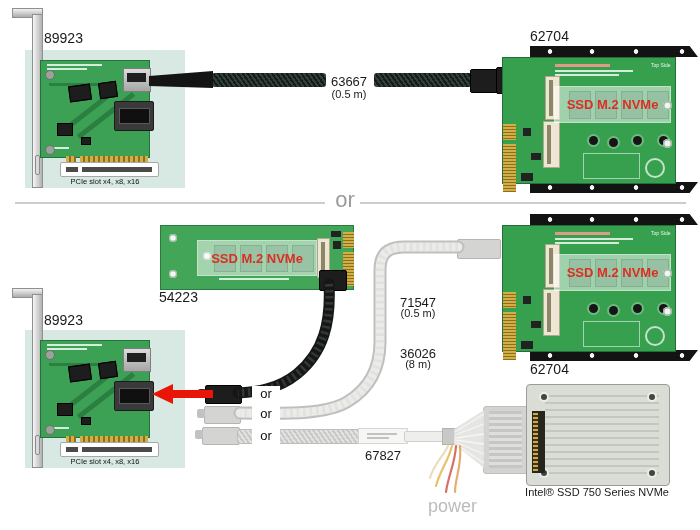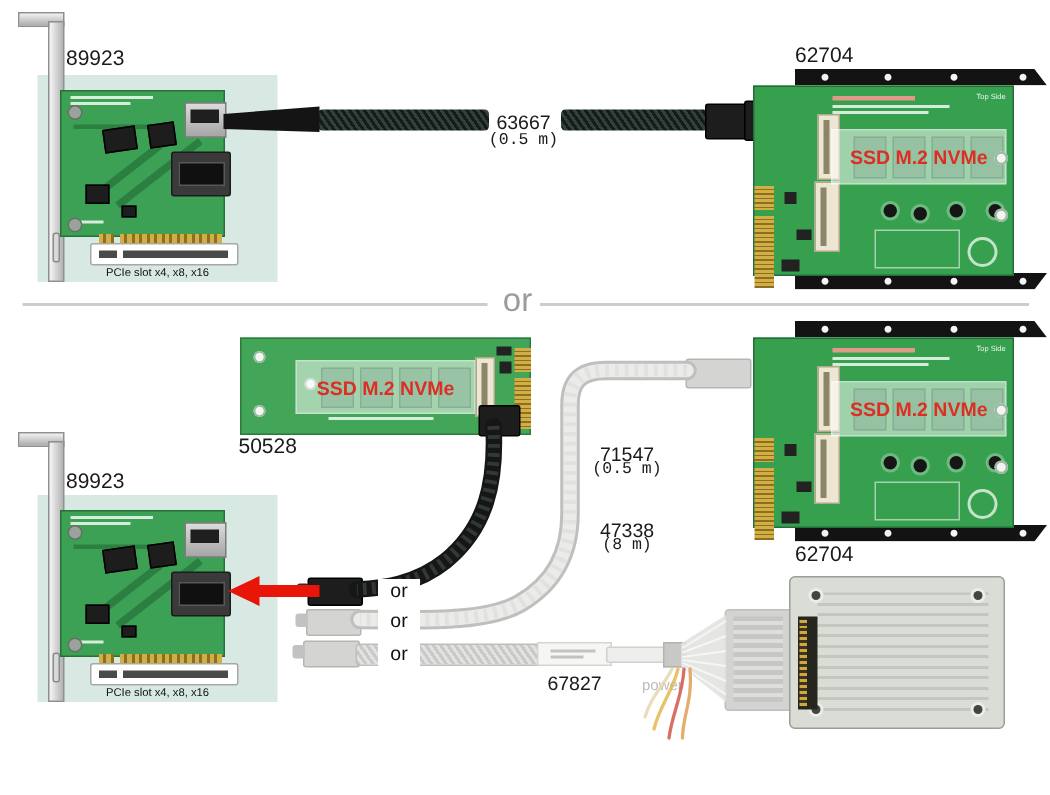--- a/index.html
+++ b/index.html
@@ -1,21 +1,21 @@
 <!DOCTYPE html>
 <html><head>
 <meta charset="utf-8">
 <style>
   html,body{margin:0;padding:0;background:#fff;}
   #canvas{position:relative;width:700px;height:530px;background:#fff;overflow:hidden;
           font-family:"Liberation Sans",sans-serif;color:#1a1a1a;}
   .abs{position:absolute;}
   .lbl{position:absolute;font-size:14px;color:#1a1a1a;white-space:nowrap;}
   .lbl-c{text-align:center;}
-  .len{font-size:11px;font-family:Liberation Mono, monospace;}
+  .len{font-size:11px;}
   
   .card{position:absolute;width:175px;height:190px;}
   .mint{position:absolute;left:7px;top:40px;width:160px;height:138px;background:#d8e9e3;}
   .btab{position:absolute;left:-6px;top:-2px;width:29px;height:8px;background:linear-gradient(#f2f2f2,#ababab);border:1px solid #8f8f8f;}
   .bstrip{position:absolute;left:14px;top:4px;width:9px;height:172px;background:linear-gradient(90deg,#f7f7f7,#b2b2b2);border:1px solid #909090;}
   .bslot{position:absolute;left:2px;top:140px;width:3px;height:18px;background:#d9d9d9;border:1px solid #8a8a8a;border-radius:2px;}
   .pcb89{position:absolute;left:22px;top:50px;width:108px;height:96px;background:#3da155;border:1px solid #26713a;}
   .trace{position:absolute;background:#2b7f41;}
   .chip{position:absolute;background:#1d1d1d;border:1px solid #000;}
   .screw{position:absolute;width:8px;height:8px;border-radius:50%;background:#9aa39b;border:1px solid #667066;}
@@ -70,21 +70,21 @@
     background:repeating-linear-gradient(180deg,#c4c6c0 0 2px,transparent 2px 7px);}
   .ssd-screw{position:absolute;width:6px;height:6px;border-radius:50%;background:#45453f;box-shadow:0 0 0 2px #ebede7;}
   .ssd-conn{position:absolute;left:5px;top:26px;width:13px;height:62px;background:#26261f;}
   .ssd-pins{position:absolute;left:1px;top:2px;width:5px;height:58px;background:repeating-linear-gradient(180deg,#d2a83a 0 2px,#3a3525 2px 4px);}
   .ghostconn{position:absolute;left:483px;top:406px;width:44px;height:66px;background:#d0d0ce;border:1px solid #b9b9b7;border-radius:3px;opacity:.92;}
   .ghostteeth{position:absolute;left:5px;top:4px;width:33px;height:57px;background:repeating-linear-gradient(180deg,#c2c2c0 0 3px,#dcdcda 3px 6px);}
   .crimp{position:absolute;background:#c8c8c6;border:1px solid #b2b2b0;}
   .band{position:absolute;left:358px;top:428px;width:48px;height:14px;background:#f6f6f4;border:1px solid #d5d5d3;}
   .bandmark{position:absolute;background:#c2c2c0;height:2px;}
   .thinseg{position:absolute;left:404px;top:431px;width:38px;height:9px;background:#eeeeec;border:1px solid #d0d0ce;border-radius:2px;}
-  .powerlbl{position:absolute;left:428px;top:452px;font-size:10px;color:#bcbcbc;}
+  .powerlbl{position:absolute;left:428px;top:496px;font-size:18px;color:#bcbcbc;}
   svg.overlay{position:absolute;left:0;top:0;pointer-events:none;}
 </style>
 </head>
 <body>
 
 <div id="canvas">
 
   <div class="card" style="left:18px;top:10px;">
     <div class="mint"></div>
     <div class="btab"></div>
@@ -185,21 +185,21 @@
           <div class="m2line"></div>
         </div>
       <div class="smc" style="left:170px;top:5px;width:10px;height:6px;"></div>
       <div class="smc" style="left:172px;top:15px;width:8px;height:8px;"></div>
       <div class="silk" style="left:58px;top:52px;width:70px;"></div>
       <div class="abs goldv" style="left:182px;top:6px;width:11px;height:16px;"></div>
       <div class="abs goldv" style="left:182px;top:26px;width:11px;height:34px;"></div>
       <div class="plug-dark" style="left:158px;top:44px;width:26px;height:19px;"></div>
     </div>
   </div>
-  <div class="lbl" style="left:159px;top:289px;">50528</div>
+  <div class="lbl" style="left:159px;top:289px;">54223</div>
 
   <div class="b62704" style="left:460px;top:193px;">
     <div class="bar bar-t"></div>
     <div class="bar bar-b"></div>
     <div class="pcb704">
       <div class="abs goldv" style="left:0;top:66px;width:13px;height:16px;"></div>
       <div class="abs goldv" style="left:0;top:86px;width:13px;height:48px;"></div>
       <div class="m2sock" style="left:42px;top:18px;width:13px;height:42px;">
           <div class="m2line"></div>
         </div>
@@ -228,21 +228,21 @@
       <div class="smc" style="left:20px;top:70px;width:8px;height:8px;"></div>
       <div class="smc" style="left:28px;top:95px;width:10px;height:7px;"></div>
       <div class="smc" style="left:18px;top:115px;width:12px;height:8px;"></div>
     </div>
   </div>
   <div class="lbl" style="left:530px;top:361px;">62704</div>
   <div class="plug-gray" style="left:457px;top:239px;width:42px;height:18px;"></div>
 
   <div class="lbl lbl-c" style="left:392px;top:295px;width:52px;font-size:13px;">71547</div>
   <div class="lbl lbl-c len" style="left:392px;top:307px;width:52px;">(0.5 m)</div>
-  <div class="lbl lbl-c" style="left:392px;top:346px;width:52px;font-size:13px;">47338</div>
+  <div class="lbl lbl-c" style="left:392px;top:346px;width:52px;font-size:13px;">36026</div>
   <div class="lbl lbl-c len" style="left:392px;top:358px;width:52px;">(8 m)</div>
 
   <div class="card" style="left:18px;top:290px;">
     <div class="mint"></div>
     <div class="btab"></div>
     <div class="bstrip">
         <div class="bslot"></div>
       </div>
     <div class="pcb89">
       <div class="trace" style="left:12px;top:48px;width:70px;height:5px;transform:rotate(-38deg);"></div>
@@ -296,20 +296,21 @@
     <div class="ssd-body">
       <div class="ssd-ridge"></div>
       <div class="ssd-screw" style="left:14px;top:9px;"></div>
       <div class="ssd-screw" style="left:122px;top:9px;"></div>
       <div class="ssd-screw" style="left:14px;top:85px;"></div>
       <div class="ssd-screw" style="left:122px;top:85px;"></div>
       <div class="ssd-conn">
           <div class="ssd-pins"></div>
         </div>
     </div>
+    <div class="lbl lbl-c" style="left:0;top:106px;width:158px;font-size:11px;">Intel® SSD 750 Series NVMe</div>
   </div>
   <div class="powerlbl">power</div>
 
   <svg class="overlay" width="700" height="530" viewBox="0 0 700 530">
 
     <polygon points="149,76 213,71 213,88 149,86" fill="#141414"></polygon>
 
     <path d="M 329,284 C 331,322 324,352 297,374 C 277,390 255,392 238,393" fill="none" stroke="#161616" stroke-width="11" stroke-linecap="round"></path>
     <path d="M 329,284 C 331,322 324,352 297,374 C 277,390 255,392 238,393" fill="none" stroke="#39463f" stroke-width="8" stroke-dasharray="2.5 3.5" opacity="0.75"></path>
 

